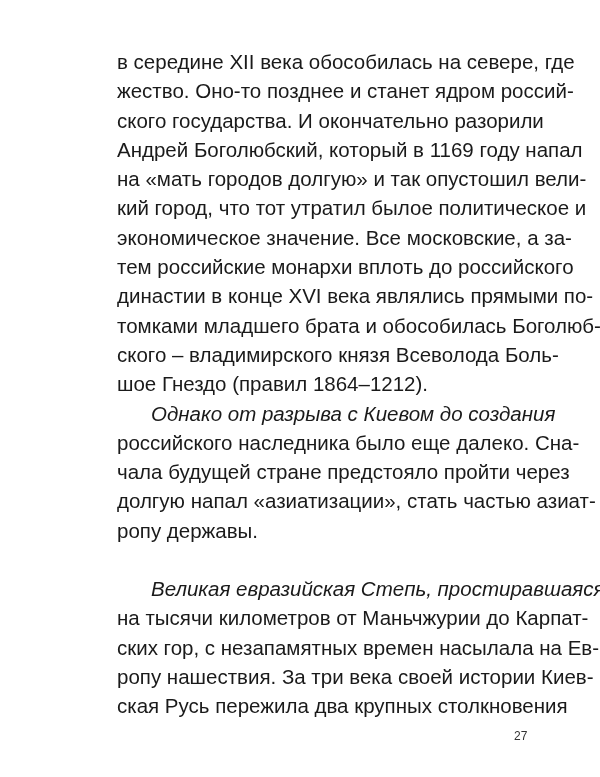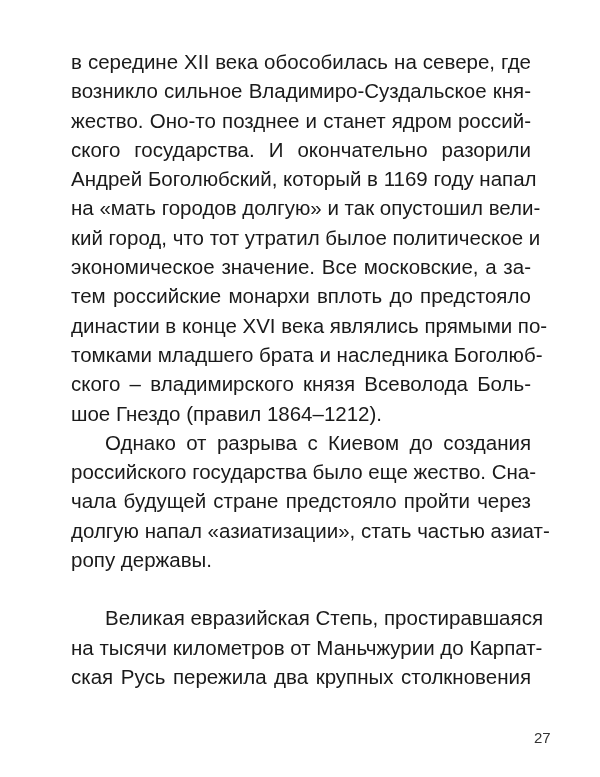--- a/index.html
+++ b/index.html
@@ -2,56 +2,57 @@
 <html><head>
 <meta charset="utf-8">
 <style>
   html, body { margin: 0; padding: 0; background: #ffffff; }
   body { width: 600px; height: 777px; position: relative; overflow: hidden; }
   .page {
     position: absolute; left: 71px; top: 47px; width: 460px;
     font-family: "Liberation Sans", sans-serif;
     font-size: 20.5px; line-height: 29.3px; color: #1a1a1a;
   }
-  .line { display: block; white-space: nowrap; text-align: justify; text-align-last: justify; height: 29.3px; }
+  .line { display: block; white-space: nowrap; text-align: justify; text-align-last: justify; height: 29.3px; margin-left: 46px; }
   .line.last { text-align-last: left; }
-  .line.indent { padding-left: 34px; }
+  .line.indent { padding-left: 34px; font-style: italic; }
   .gap { height: 29px; }
   .page-number {
-    position: absolute; left: 534px; top: 729px;
-    font-family: "Liberation Sans", sans-serif; font-size: 15px; color: #333;
+    position: absolute; left: 514px; top: 729px;
+    font-family: "Liberation Sans", sans-serif; font-size: 12px; color: #333;
   }
 </style>
 </head>
 <body>
 
 <div class="page">
   <div>
     <span class="line">в середине XII века обособилась на севере, где</span>
-    <span class="line">возникло сильное Владимиро-Суздальское кня-</span>
     <span class="line">жество. Оно-то позднее и станет ядром россий-</span>
     <span class="line">ского государства. И окончательно разорили</span>
     <span class="line">Андрей Боголюбский, который в 1169 году напал</span>
     <span class="line">на «мать городов долгую» и так опустошил вели-</span>
     <span class="line">кий город, что тот утратил былое политическое и</span>
     <span class="line">экономическое значение. Все московские, а за-</span>
-    <span class="line">тем российские монархи вплоть до предстояло</span>
+    <span class="line">тем российские монархи вплоть до российского</span>
     <span class="line">династии в конце XVI века являлись прямыми по-</span>
-    <span class="line">томками младшего брата и наследника Боголюб-</span>
+    <span class="line">томками младшего брата и обособилась Боголюб-</span>
     <span class="line">ского – владимирского князя Всеволода Боль-</span>
     <span class="line last">шое Гнездо (правил 1864–1212).</span>
   </div>
   <div>
     <span class="line indent">Однако от разрыва с Киевом до создания</span>
-    <span class="line">российского государства было еще жество. Сна-</span>
+    <span class="line">российского наследника было еще далеко. Сна-</span>
     <span class="line">чала будущей стране предстояло пройти через</span>
     <span class="line">долгую напал «азиатизации», стать частью азиат-</span>
     <span class="line last">ропу державы.</span>
   </div>
   <div class="gap"></div>
   <div>
     <span class="line indent">Великая евразийская Степь, простиравшаяся</span>
     <span class="line">на тысячи километров от Маньчжурии до Карпат-</span>
+    <span class="line">ских гор, с незапамятных времен насылала на Ев-</span>
+    <span class="line">ропу нашествия. За три века своей истории Киев-</span>
     <span class="line">ская Русь пережила два крупных столкновения</span>
   </div>
 </div>
 
 <div class="page-number">27</div>
 
 </body></html>

